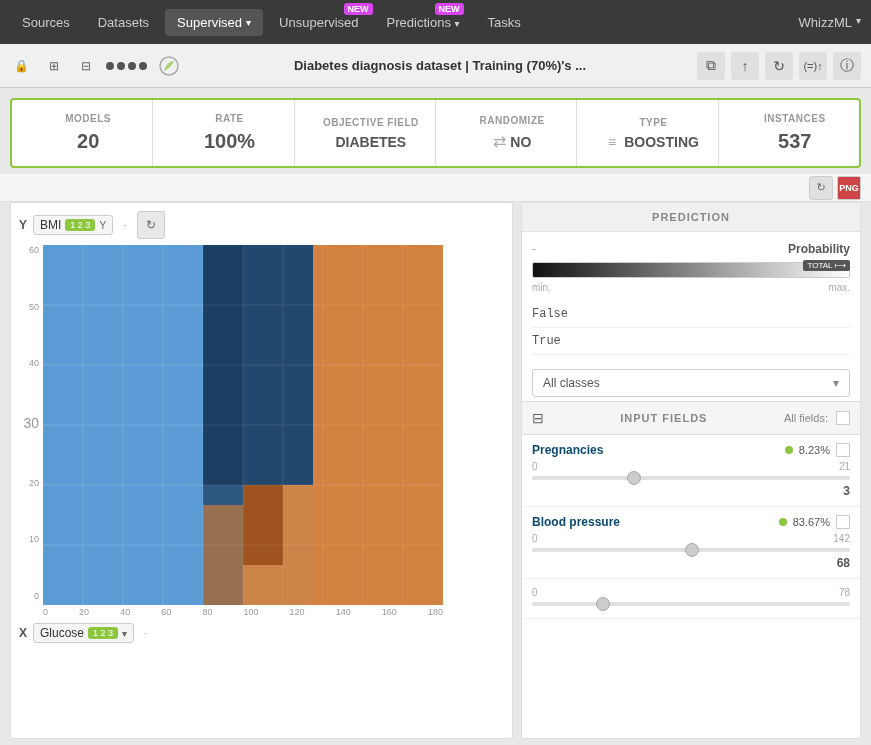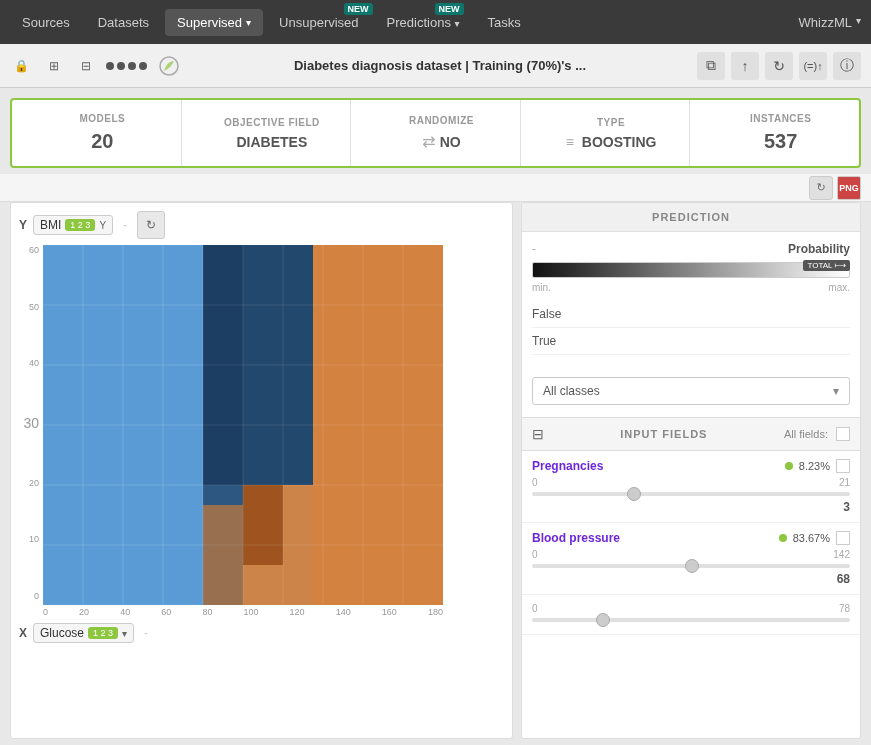--- a/index.html
+++ b/index.html
@@ -7,21 +7,21 @@
 
     
     .top-nav {
       display: flex; align-items: center; background: #3a3a3a; height: 44px; padding: 0 10px; gap: 4px;
     }
     .nav-item {
       color: #ccc; padding: 6px 12px; cursor: pointer; font-size: 13px; border-radius: 3px;
     }
     .nav-item.supervised { background: #555; color: #fff; border-radius: 4px; display: flex; align-items: center; gap: 4px; }
     .nav-badge {
-      background: #0f766e; color: #fff; font-size: 9px; font-weight: bold; padding: 1px 4px; border-radius: 3px; margin-left: 2px;
+      background: #d946ef; color: #fff; font-size: 9px; font-weight: bold; padding: 1px 4px; border-radius: 3px; margin-left: 2px;
     }
     .nav-right { margin-left: auto; color: #ccc; font-size: 13px; display: flex; align-items: flex-start; gap: 4px; }
 
     
     .toolbar {
       display: flex; align-items: center; background: #f0f0f0; height: 44px; padding: 0 10px; gap: 8px; border-bottom: 1px solid #ccc;
     }
     .toolbar-icon { width: 24px; height: 24px; display: flex; align-items: center; justify-content: center; color: #666; cursor: pointer; }
     .toolbar-title { flex: 1; text-align: center; font-size: 13px; font-weight: bold; color: #333; }
     .toolbar-actions { display: flex; gap: 6px; }
@@ -69,39 +69,39 @@
       background: #f0f0f0; text-align: center; padding: 8px; font-size: 11px; font-weight: bold; color: #888; letter-spacing: 1px; border-bottom: 1px solid #e0e0e0;
     }
     .prediction-body { padding: 10px; }
     .prob-row { display: flex; justify-content: space-between; margin-bottom: 6px; }
     .prob-label { color: #aaa; font-size: 12px; }
     .prob-title { font-size: 12px; font-weight: bold; color: #555; }
     .prob-bar-container { position: relative; margin-bottom: 4px; }
     .prob-bar { height: 16px; background: linear-gradient(to right, #111, #fff); border: 1px solid #ccc; border-radius: 2px; }
     .prob-total-btn { position: absolute; right: 0; top: -2px; background: #555; color: #fff; font-size: 8px; padding: 1px 4px; border-radius: 2px; display: flex; align-items: center; gap: 2px; }
     .prob-minmax { display: flex; justify-content: space-between; font-size: 10px; color: #aaa; margin-bottom: 8px; }
-    .class-row { padding: 6px 0; border-bottom: 1px solid #f0f0f0; font-size: 12px; color: #555; }
+    .class-row { padding: 6px 0; border-bottom: 1px solid #f0f0f0; font-size: 12px; color: #555; font-family: Liberation Mono, monospace; }
 
     .classes-dropdown {
-      margin: 12px 10px; border: 1px solid #ccc; border-radius: 3px; padding: 6px 10px; display: flex; justify-content: space-between; align-items: flex-start; cursor: pointer; background: #fff;
+      margin: 4px 10px; border: 1px solid #ccc; border-radius: 3px; padding: 6px 10px; display: flex; justify-content: space-between; align-items: flex-start; cursor: pointer; background: #fff;
     }
     .classes-text { font-size: 12px; color: #555; }
     .classes-arrow { color: #888; }
 
     .input-fields-header {
       background: #f5f5f5; display: flex; align-items: center; padding: 8px 10px; border-top: 1px solid #ddd; border-bottom: 1px solid #ddd; gap: 8px;
     }
     .input-fields-icon { color: #666; font-size: 14px; }
     .input-fields-label { font-size: 11px; font-weight: bold; color: #888; letter-spacing: 1px; flex: 1; text-align: center; }
     .all-fields-label { font-size: 11px; color: #888; }
     .checkbox { width: 14px; height: 14px; border: 1px solid #ccc; background: #fff; display: inline-block; }
 
     .input-field-item { padding: 8px 10px; border-bottom: 1px solid #f0f0f0; }
     .field-header-row { display: flex; align-items: center; justify-content: space-between; margin-bottom: 4px; }
-    .field-header-name { font-size: 12px; font-weight: bold; color: #6d28d9; }
+    .field-header-name { font-size: 12px; font-weight: bold; color: #0c4a6e; }
     .field-header-right { display: flex; align-items: center; gap: 6px; }
     .field-pct { font-size: 11px; color: #555; }
     .field-dot { width: 8px; height: 8px; border-radius: 50%; background: #8dc63f; display: inline-block; }
     .slider-container { position: relative; margin: 4px 0; }
     .slider-track { height: 4px; background: #e0e0e0; border-radius: 2px; position: relative; }
     .slider-thumb { width: 14px; height: 14px; border-radius: 50%; background: #ccc; border: 1px solid #aaa; position: absolute; top: -5px; cursor: pointer; }
     .slider-value { text-align: right; font-size: 12px; font-weight: bold; color: #555; margin-top: 2px; }
 
     
     .sub-toolbar {
@@ -161,20 +161,24 @@
     <div class="toolbar-btn">ⓘ</div>
   </div>
 </div>
 
 <div class="stats-bar">
   <div class="stat-item">
     <div class="stat-label">MODELS</div>
     <div class="stat-value">20</div>
   </div>
   <div class="stat-item">
+    <div class="stat-label">RATE</div>
+    <div class="stat-value">100%</div>
+  </div>
+  <div class="stat-item">
     <div class="stat-label">OBJECTIVE FIELD</div>
     <div class="stat-value small">DIABETES</div>
   </div>
   <div class="stat-item">
     <div class="stat-label">RANDOMIZE</div>
     <div class="stat-row">
       <span style="font-size:16px;color:#aaa;">⇄</span>
       <span class="stat-value small">NO</span>
     </div>
   </div>

